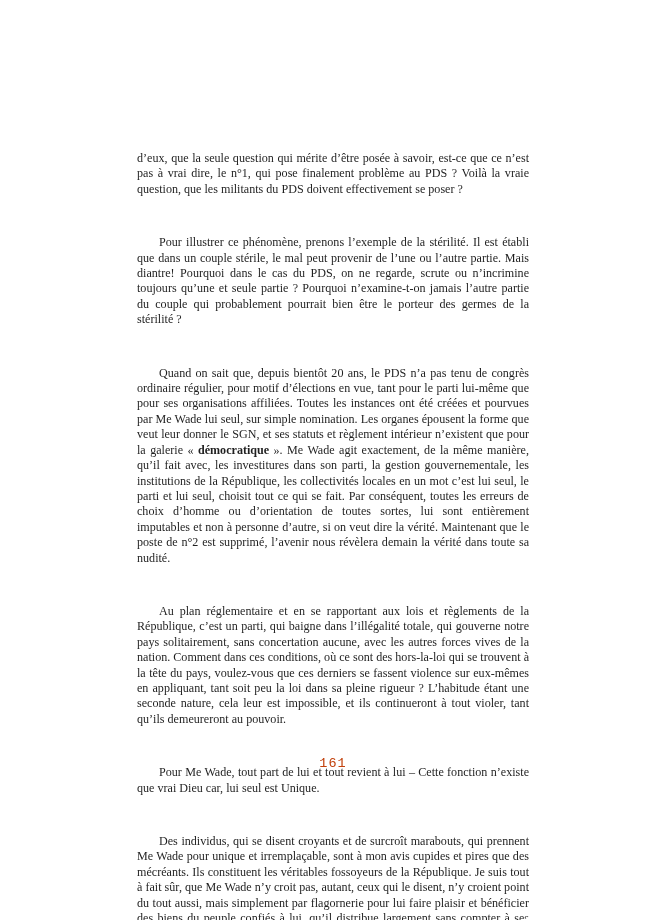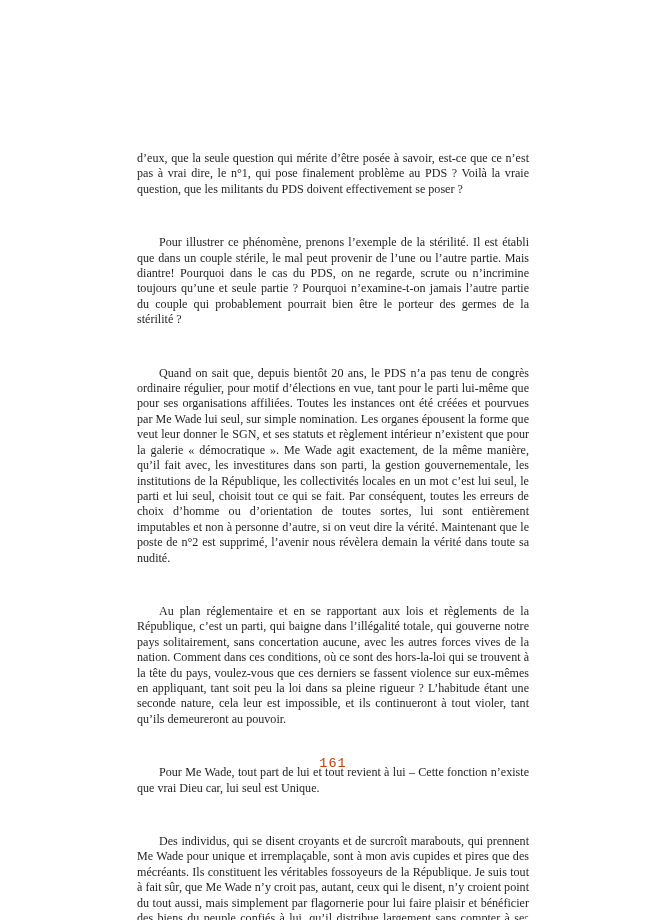--- a/index.html
+++ b/index.html
@@ -29,21 +29,21 @@
   }
   .page-body p {
     margin: 0;
     padding: 0;
   }
   .page-body p.indent {
     text-indent: 22px;
     margin-top: 38px;
   }
   .page-body .bold {
-    font-weight: normal;
+    font-weight: bold;
   }
   .page-number {
     position: absolute;
     left: 137px;
     top: 756px;
     width: 392px;
     text-align: center;
     color: #c2410c;
     font-family: Liberation Mono, monospace;
     font-size: 13.5px;

